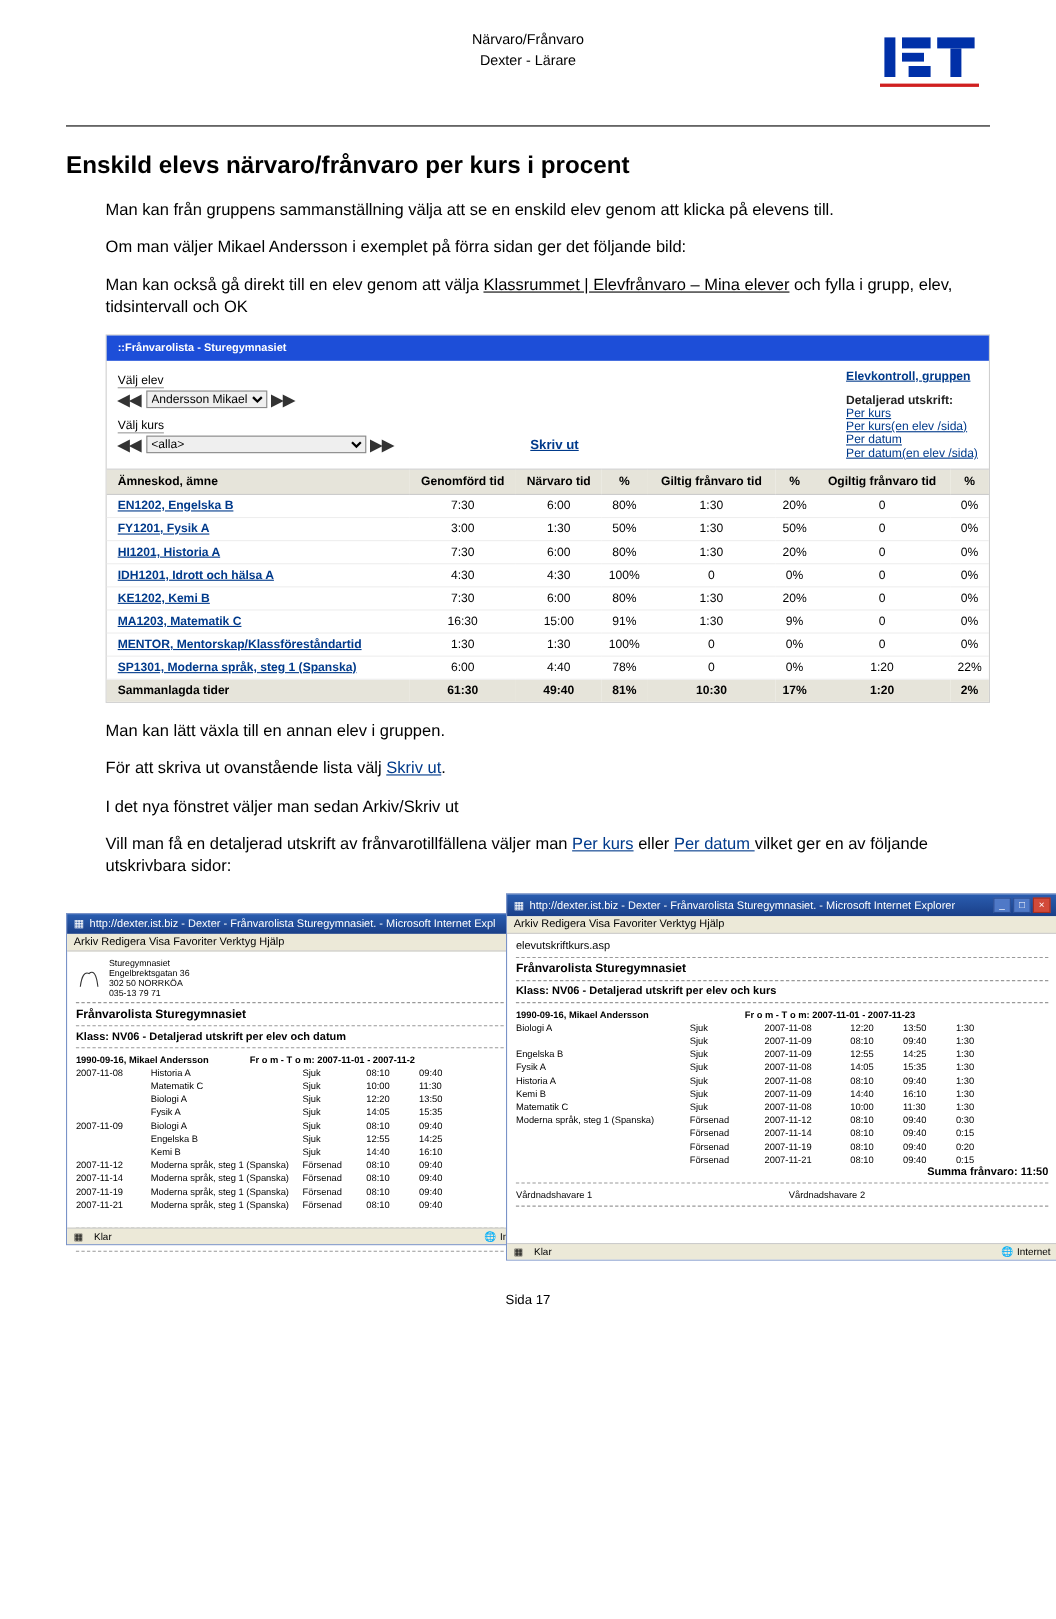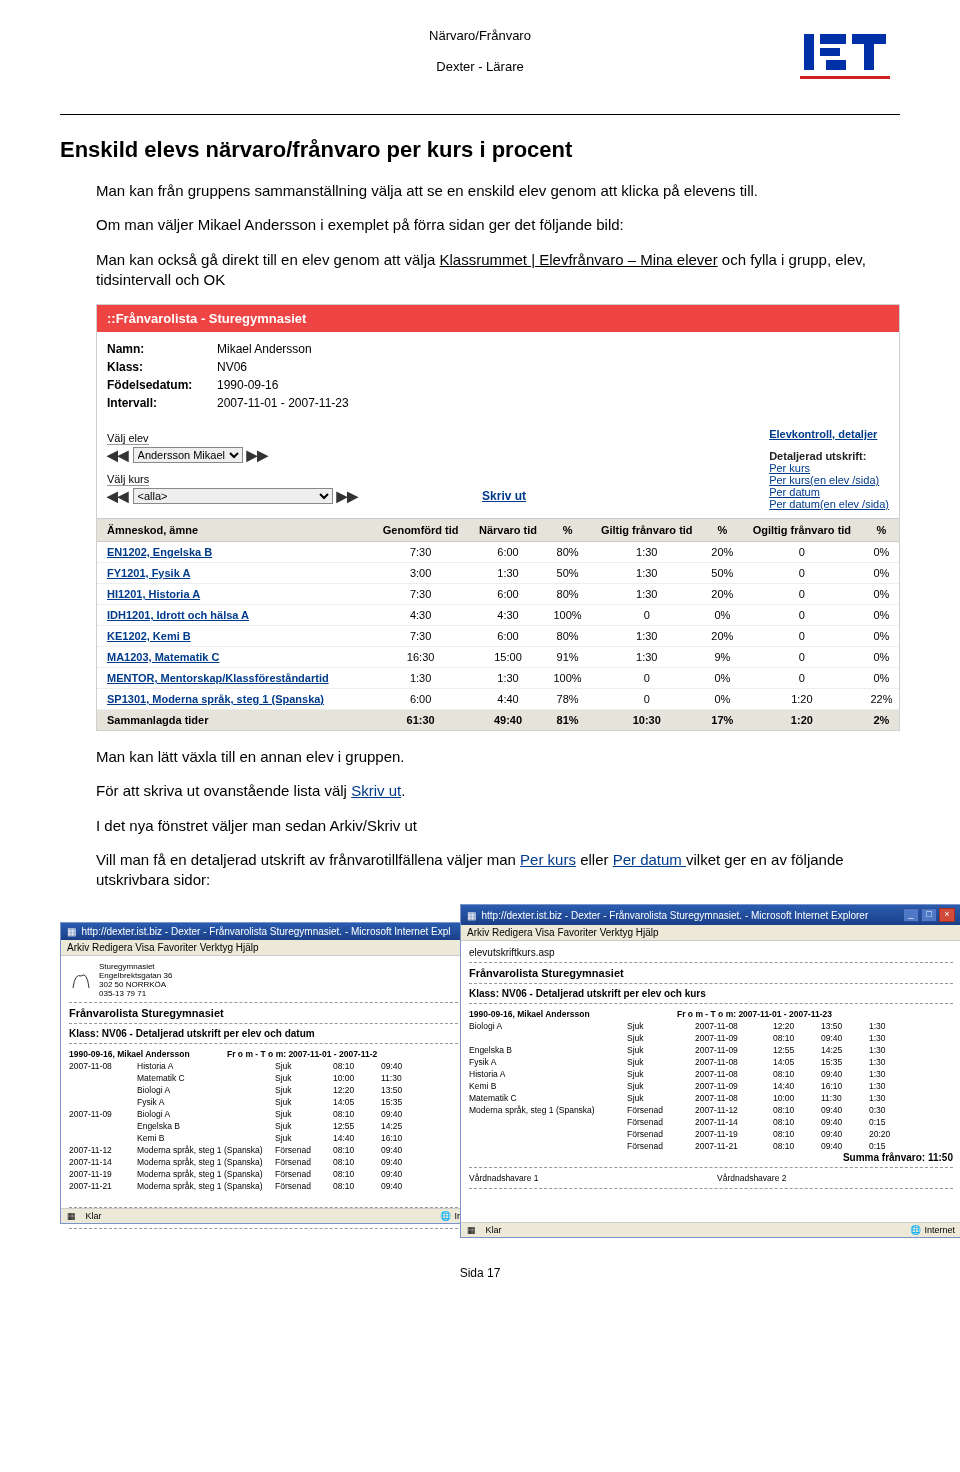--- a/index.html
+++ b/index.html
@@ -1,28 +1,28 @@
 <!DOCTYPE html>
 <html><head>
 <meta charset="utf-8">
 <style>
   body{margin:0;background:#fff;font-family:Arial,Helvetica,sans-serif;color:#000}
   .page{width:960px;margin:0 auto;padding:28px 60px 30px;box-sizing:border-box}
   .hdr-top{position:relative;height:78px}
   .hdr-center{position:absolute;left:0;right:0;text-align:center;font-size:13px}
-  .hdr-line2{margin-top:16px}
+  .hdr-line2{margin-top:4px}
   .logo{position:absolute;right:0;top:0}
   .hr{border:none;border-top:1.5px solid #000;margin:8px 0 22px}
   h2{font-size:22px;margin:0 0 18px;font-weight:bold}
   .body-text{font-size:15px;margin:0 0 14px 36px;line-height:1.35}
   a.link{color:#003a8b;text-decoration:underline}
 
   
   .panel{margin:4px 0 16px 36px;border:1px solid #cfcfcf;font-size:12px}
-  .panel-title{background:#ef4444;color:#fff;font-weight:bold;padding:6px 10px;font-size:13px}
+  .panel-title{background:#1d4ed8;color:#fff;font-weight:bold;padding:6px 10px;font-size:10px}
   .info-block{padding:10px 10px 6px}
   .info-row{margin-bottom:4px}
   .info-row b{display:inline-block;width:110px}
   .ctrl-row{display:flex;justify-content:space-between;padding:8px 10px;gap:18px}
   .ctrl-left{flex:1}
   .ctrl-right{font-size:11px}
   .ctrl-right a{color:#003a8b;text-decoration:underline;display:block}
   .ctrl-right .bold{font-weight:bold;text-decoration:none;color:#222}
   .sel-label{margin:4px 0 2px;display:inline-block;border-bottom:1px solid #999;font-size:11px}
   .sel-line{display:flex;align-items:center;gap:4px;margin-bottom:6px}
@@ -87,44 +87,38 @@
   <p class="body-text">Man kan från gruppens sammanställning välja att se en enskild elev genom att klicka på elevens till.</p>
   <p class="body-text">Om man väljer Mikael Andersson i exemplet på förra sidan ger det följande bild:</p>
   <p class="body-text">
     <span>Man kan också gå direkt till en elev genom att välja </span>
     <span style="text-decoration:underline">Klassrummet | Elevfrånvaro – Mina elever</span>
     <span> och fylla i grupp, elev, tidsintervall och OK</span>
   </p>
 
   <div class="panel">
     <div class="panel-title">::Frånvarolista - Sturegymnasiet</div>
-    <div class="info-block">
-      <div class="info-row"><b>Namn:</b><span>Mikael Andersson</span></div>
-      <div class="info-row"><b>Klass:</b><span>NV06</span></div>
-      <div class="info-row"><b>Födelsedatum:</b><span>1990-09-16</span></div>
-      <div class="info-row"><b>Intervall:</b><span>2007-11-01 - 2007-11-23</span></div>
-    </div>
     <div class="ctrl-row">
       <div class="ctrl-left">
         <span class="sel-label">Välj elev</span>
         <div class="sel-line">
           <span class="arrows">◀◀</span>
           <select><option>Andersson Mikael</option></select>
           <span class="arrows">▶▶</span>
         </div>
         <span class="sel-label">Välj kurs</span>
         <div class="sel-line">
           <span class="arrows">◀◀</span>
           <select style="width:200px"><option>&lt;alla&gt;</option></select>
           <span class="arrows">▶▶</span>
           <a class="skriv-link">Skriv ut</a>
         </div>
       </div>
       <div class="ctrl-right">
-        <a style="font-weight:bold">Elevkontroll, detaljer</a>
+        <a style="font-weight:bold">Elevkontroll, gruppen</a>
         <div style="height:10px"></div>
         <span class="bold">Detaljerad utskrift:</span>
         <a>Per kurs</a>
         <a>Per kurs(en elev /sida)</a>
         <a>Per datum</a>
         <a>Per datum(en elev /sida)</a>
       </div>
     </div>
     <table class="ftab">
       <thead>
@@ -460,21 +454,21 @@
               <span style="width: 40px;">08:10</span>
               <span style="width: 40px;">09:40</span>
               <span style="width: 30px;">0:15</span>
             </div>
             <div class="row">
               <span style="width: 150px;"></span>
               <span style="width: 60px;">Försenad</span>
               <span style="width: 70px;">2007-11-19</span>
               <span style="width: 40px;">08:10</span>
               <span style="width: 40px;">09:40</span>
-              <span style="width: 30px;">20:20</span>
+              <span style="width: 30px;">0:20</span>
             </div>
             <div class="row">
               <span style="width: 150px;"></span>
               <span style="width: 60px;">Försenad</span>
               <span style="width: 70px;">2007-11-21</span>
               <span style="width: 40px;">08:10</span>
               <span style="width: 40px;">09:40</span>
               <span style="width: 30px;">0:15</span>
             </div>
           </div>

